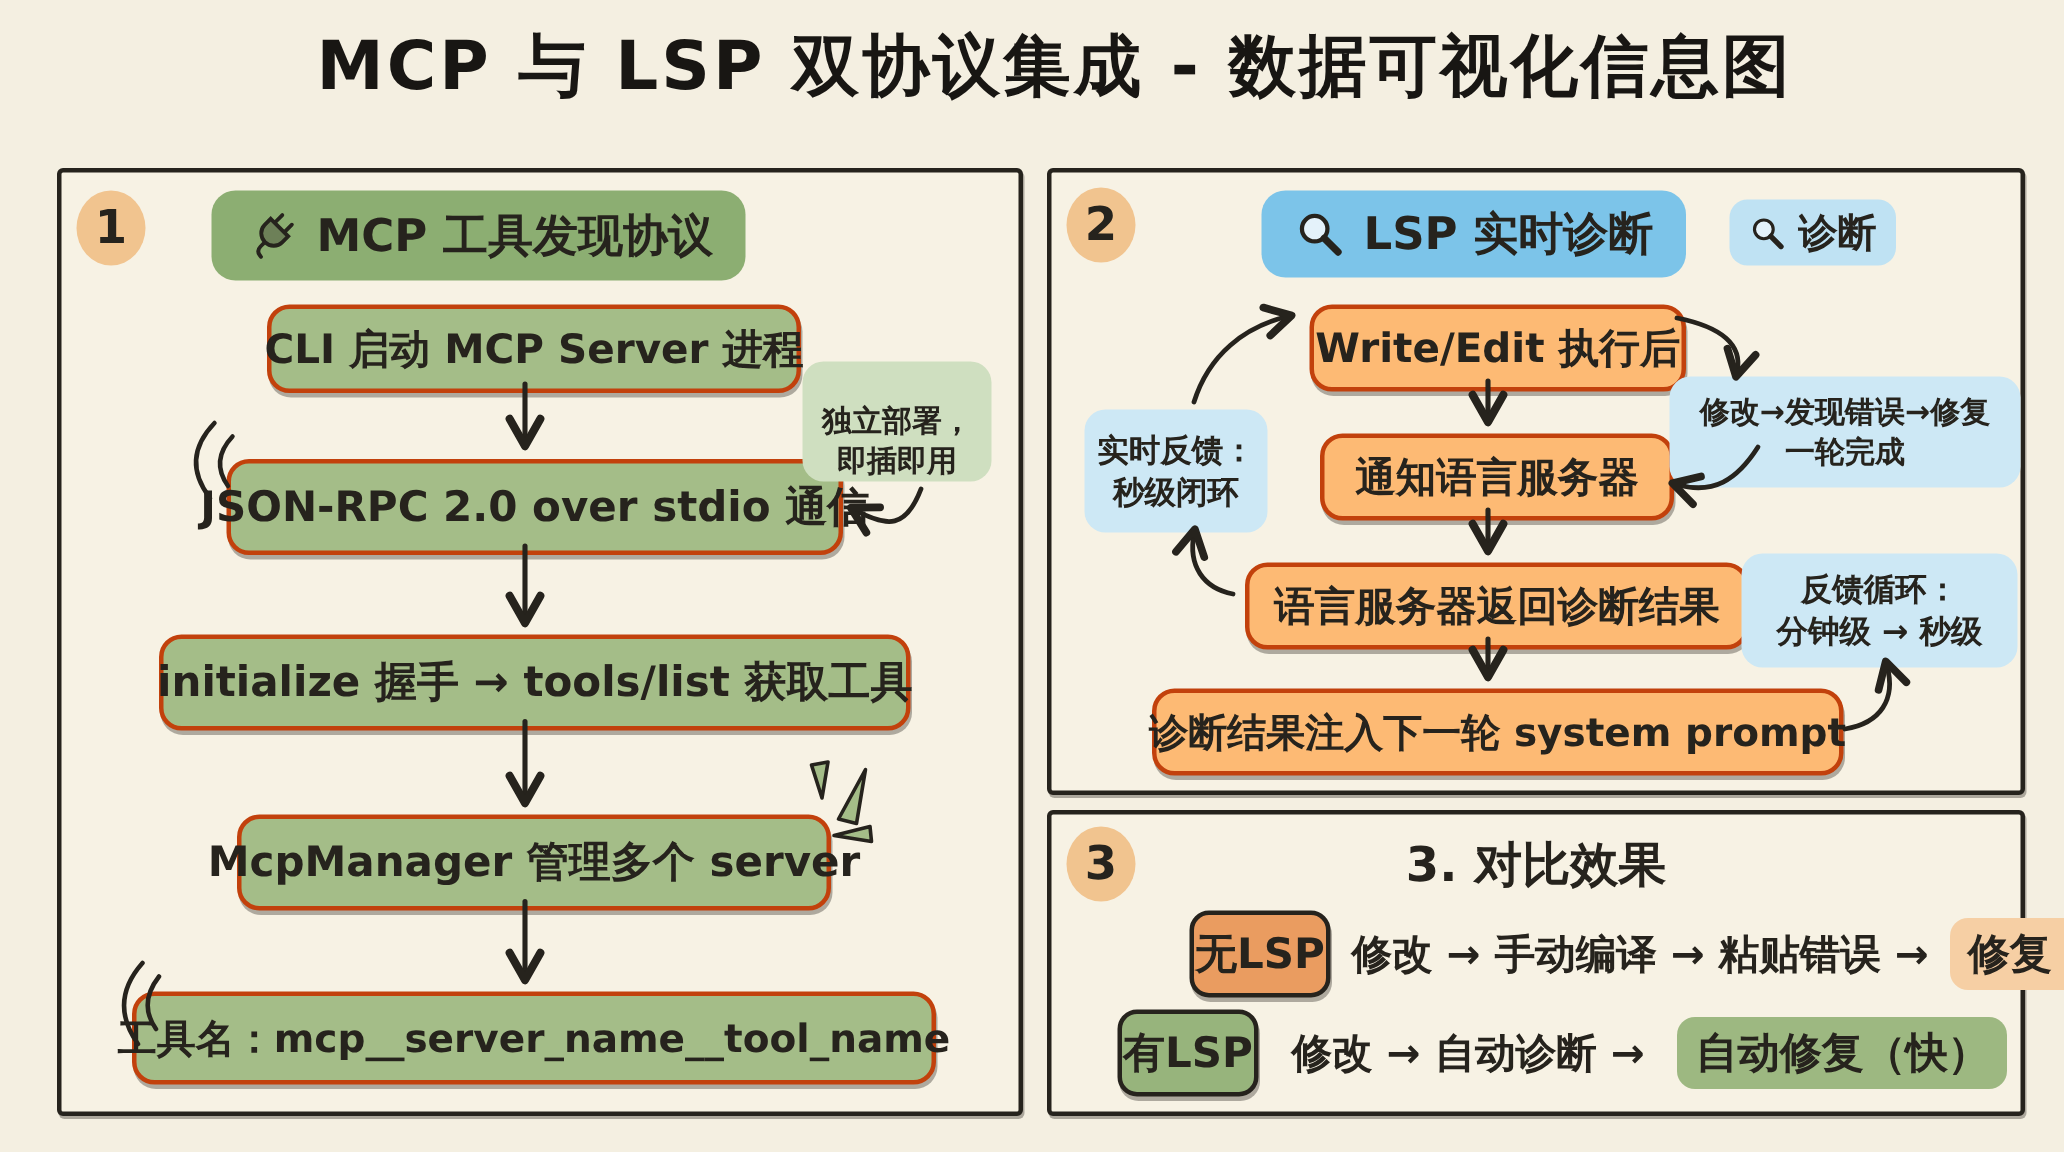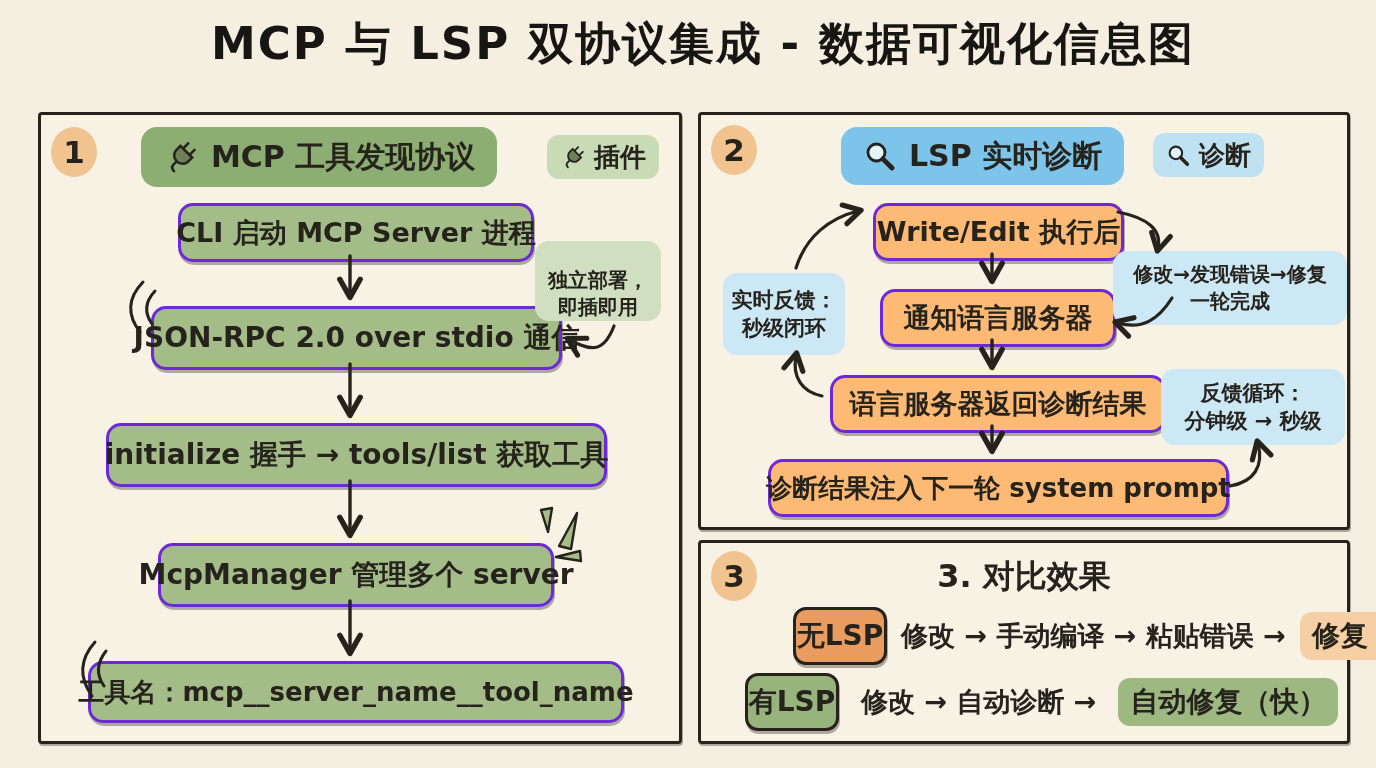--- a/index.html
+++ b/index.html
@@ -35,21 +35,21 @@
   .badge{
     display:flex;align-items:center;gap:8px;
     border-radius:12px;padding:0 13px;height:44px;
     font-size:26px;font-weight:700;white-space:nowrap;
   }
   .green-h{background:#8cae72;}
   .green-lite{background:#c9dab6;}
   .blue-h{background:#7cc4e9;}
   .blue-lite{background:#bfe2f3;}
   .fbox{
-    border:3px solid #6d28d9;border-radius:15px;
+    border:3px solid #c2410c;border-radius:15px;
     display:flex;align-items:center;justify-content:center;
     font-weight:700;white-space:nowrap;
     box-shadow:1px 3px 0 rgba(38,35,29,.35);
   }
   .gbox{background:#a4bd88;}
   .bbox{background:#fdba74;}
   .note{
     border-radius:14px;display:flex;flex-direction:column;
     align-items:center;justify-content:center;
     font-weight:700;text-align:center;line-height:1.35;
@@ -85,31 +85,20 @@
       <g transform="rotate(45 12 12)" stroke="#26231d" stroke-width="1.7" stroke-linecap="round">
         <line x1="9" y1="2.2" x2="9" y2="7"></line>
           <line x1="15" y1="2.2" x2="15" y2="7"></line>
         <path d="M6.5,7 h11 v3.8 a5.5,5.3 0 0 1 -11 0 z" fill="#6d8058"></path>
         <path d="M12,16.3 v2.6 q0,3 3.4,3.1" fill="none"></path>
       </g>
     </svg>
     <span>MCP 工具发现协议</span>
   </div>
 
-  <div class="abs badge green-lite" style="right:20px;top:20px;">
-    <svg class="small-icon" width="26" height="26" viewBox="0 0 24 24">
-      <g transform="rotate(45 12 12)" stroke="#26231d" stroke-width="1.7" stroke-linecap="round">
-        <line x1="9" y1="2.2" x2="9" y2="7"></line>
-          <line x1="15" y1="2.2" x2="15" y2="7"></line>
-        <path d="M6.5,7 h11 v3.8 a5.5,5.3 0 0 1 -11 0 z" fill="#6d8058"></path>
-        <path d="M12,16.3 v2.6 q0,3 3.4,3.1" fill="none"></path>
-      </g>
-    </svg>
-    <span>插件</span>
-  </div>
 
   <div class="abs fbox gbox" style="left:137px;top:88px;width:350px;height:53px;font-size:27px;">
     <span>CLI 启动 MCP Server 进程</span>
   </div>
   <div class="abs fbox gbox" style="left:110px;top:191px;width:405px;height:58px;font-size:28px;">
     <span>JSON-RPC 2.0 over stdio 通信</span>
   </div>
   <div class="abs fbox gbox" style="left:65px;top:308px;width:495px;height:58px;font-size:28px;">
     <span>initialize 握手 → tools/list 获取工具</span>
   </div>

